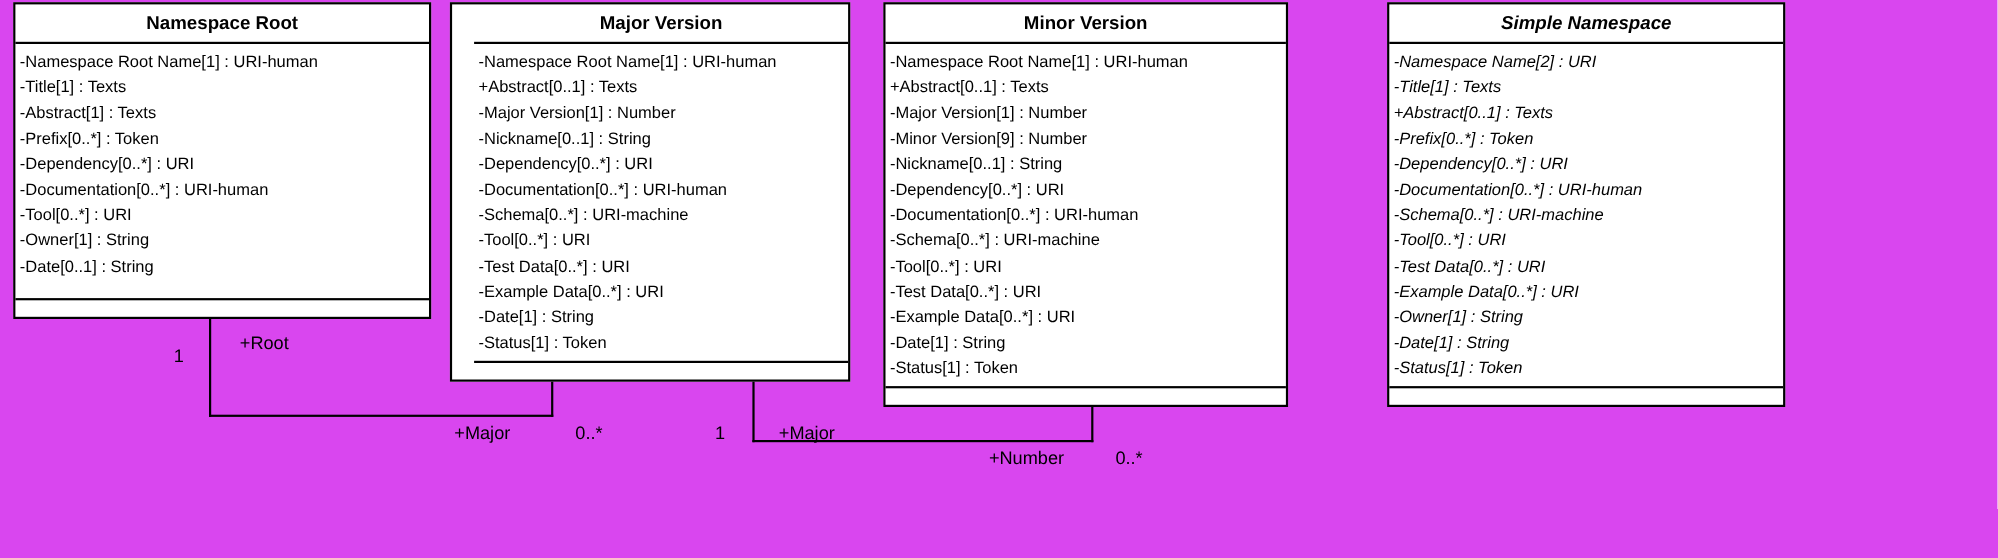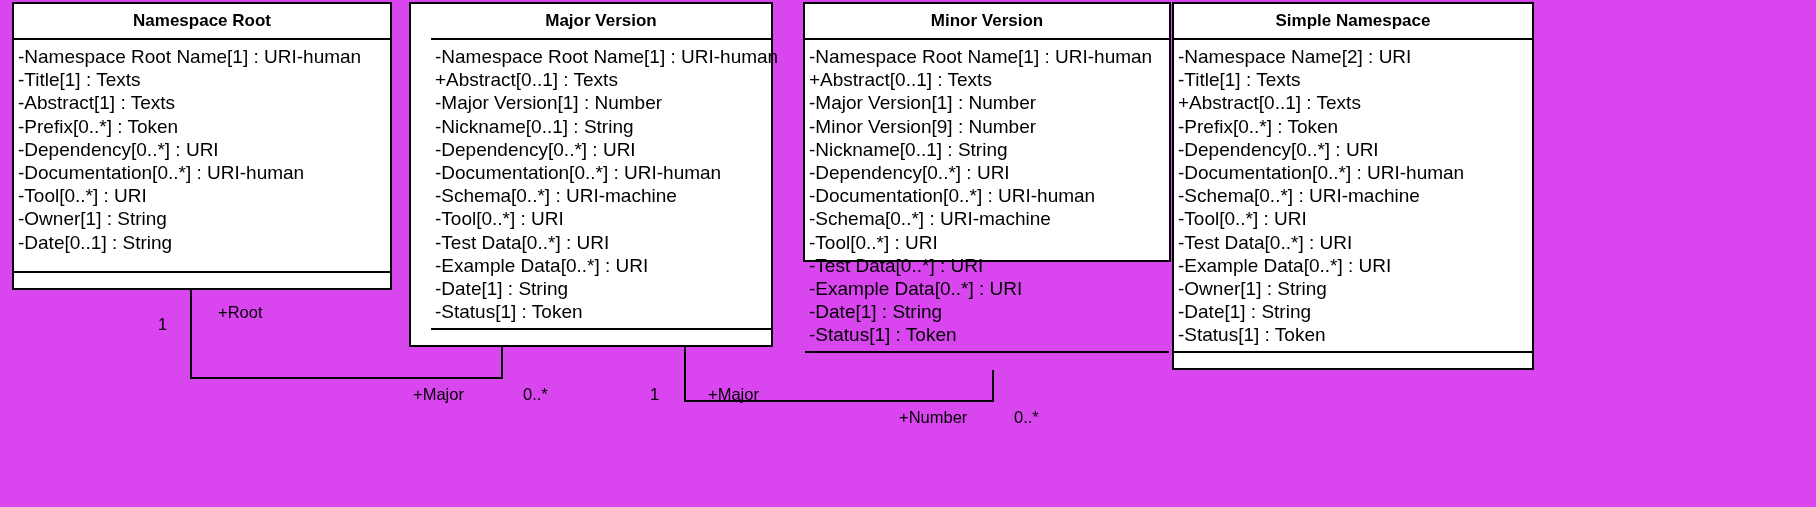--- a/index.html
+++ b/index.html
@@ -33,21 +33,21 @@
     border-bottom: 2px solid #000000;
     box-sizing: border-box;
     white-space: nowrap;
   }
   .uml-attrs {
     padding: 5px 0 6px 0;
     border-bottom: 2px solid #000000;
     box-sizing: border-box;
   }
   .uml-attr {
-    font-size: 19px;
+    font-size: 15px;
     line-height: 23.2px;
     padding: 0 3px 0 4px;
     white-space: nowrap;
   }
   .uml-ops {
     box-sizing: border-box;
   }
   .edge {
     position: absolute;
     background: #000000;
@@ -95,41 +95,41 @@
       <div class="uml-attr">-Schema[0..*] : URI-machine</div>
       <div class="uml-attr">-Tool[0..*] : URI</div>
       <div class="uml-attr">-Test Data[0..*] : URI</div>
       <div class="uml-attr">-Example Data[0..*] : URI</div>
       <div class="uml-attr">-Date[1] : String</div>
       <div class="uml-attr">-Status[1] : Token</div>
     </div>
     <div class="uml-ops"></div>
   </div>
 
-  <div class="uml-class" style="left:803px; top:2px; width:368px; height:260px;">
+  <div class="uml-class" style="left:803px; top:2px; width:368px; height:368px;">
     <div class="uml-title">Minor Version</div>
     <div class="uml-attrs" style="height:313px;">
       <div class="uml-attr">-Namespace Root Name[1] : URI-human</div>
       <div class="uml-attr">+Abstract[0..1] : Texts</div>
       <div class="uml-attr">-Major Version[1] : Number</div>
       <div class="uml-attr">-Minor Version[9] : Number</div>
       <div class="uml-attr">-Nickname[0..1] : String</div>
       <div class="uml-attr">-Dependency[0..*] : URI</div>
       <div class="uml-attr">-Documentation[0..*] : URI-human</div>
       <div class="uml-attr">-Schema[0..*] : URI-machine</div>
       <div class="uml-attr">-Tool[0..*] : URI</div>
       <div class="uml-attr">-Test Data[0..*] : URI</div>
       <div class="uml-attr">-Example Data[0..*] : URI</div>
       <div class="uml-attr">-Date[1] : String</div>
       <div class="uml-attr">-Status[1] : Token</div>
     </div>
     <div class="uml-ops"></div>
   </div>
 
-  <div class="uml-class" style="left:1172px; top:2px; width:362px; height:368px;">
+  <div class="uml-class" style="left:1261px; top:2px; width:362px; height:368px;font-style:italic;">
     <div class="uml-title">Simple Namespace</div>
     <div class="uml-attrs" style="height:313px;">
       <div class="uml-attr">-Namespace Name[2] : URI</div>
       <div class="uml-attr">-Title[1] : Texts</div>
       <div class="uml-attr">+Abstract[0..1] : Texts</div>
       <div class="uml-attr">-Prefix[0..*] : Token</div>
       <div class="uml-attr">-Dependency[0..*] : URI</div>
       <div class="uml-attr">-Documentation[0..*] : URI-human</div>
       <div class="uml-attr">-Schema[0..*] : URI-machine</div>
       <div class="uml-attr">-Tool[0..*] : URI</div>

